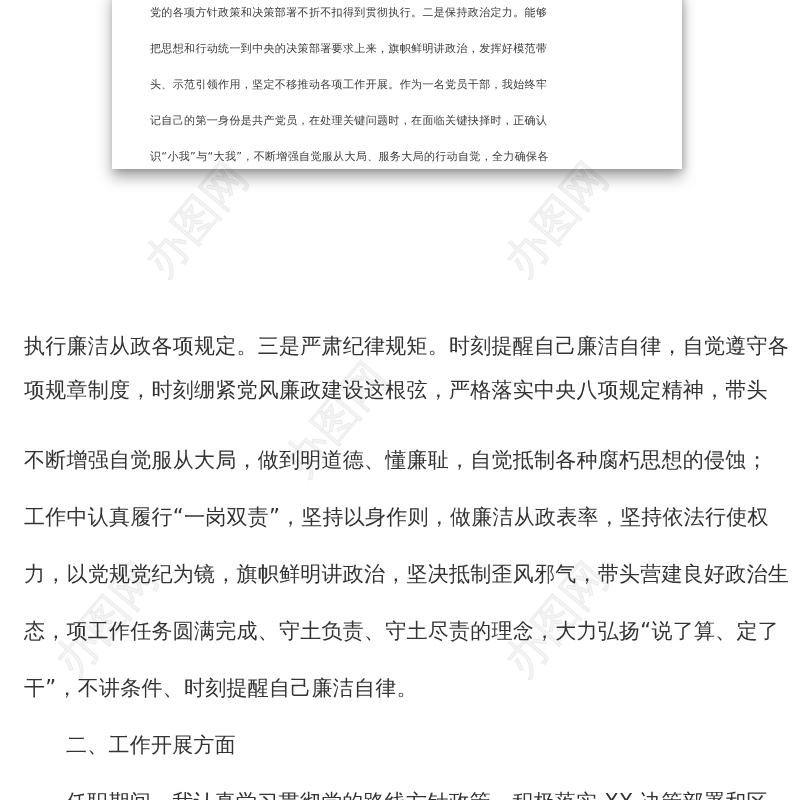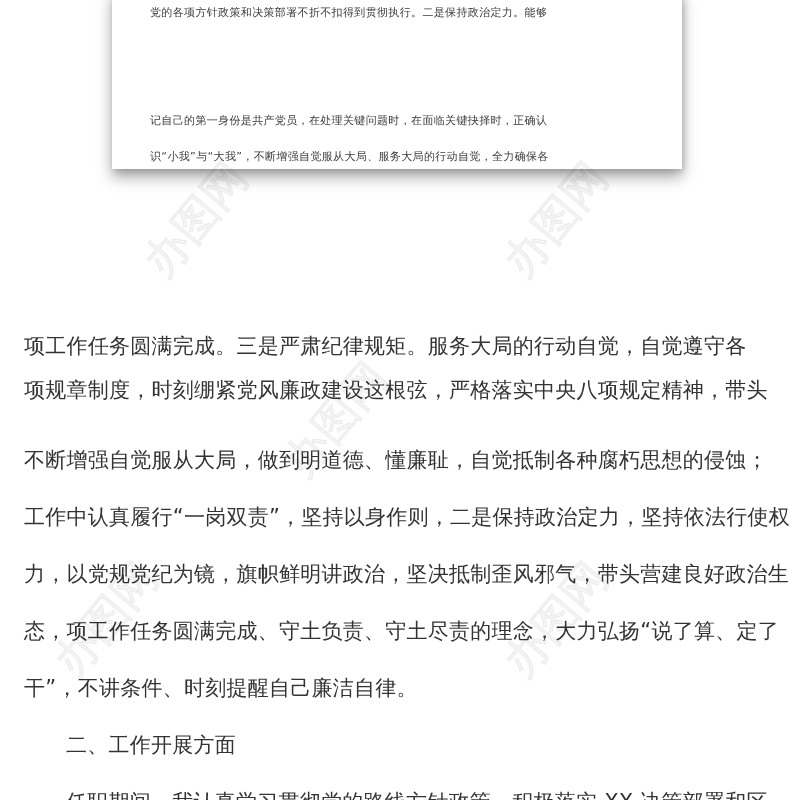--- a/index.html
+++ b/index.html
@@ -51,28 +51,30 @@
       z-index: 3;
       pointer-events: none;
       -webkit-text-stroke: 1px rgba(0,0,0,0.06);
     }
   </style>
 </head>
 <body>
 
 <div class="card">
   <div class="card-line" style="top:14px">党的各项方针政策和决策部署不折不扣得到贯彻执行。二是保持政治定力。能够</div>
+  <div class="card-line" style="top:50px">把思想和行动统一到中央的决策部署要求上来，旗帜鲜明讲政治，发挥好模范带</div>
+  <div class="card-line" style="top:86px">头、示范引领作用，坚定不移推动各项工作开展。作为一名党员干部，我始终牢</div>
   <div class="card-line" style="top:122px">记自己的第一身份是共产党员，在处理关键问题时，在面临关键抉择时，正确认</div>
   <div class="card-line" style="top:158px">识“小我”与“大我”，不断增强自觉服从大局、服务大局的行动自觉，全力确保各</div>
 </div>
 
-<div class="main-line" style="top:333px">项工作任务圆满完成。三是严肃纪律规矩。服务大局的行动自觉，自觉遵守各</div>
+<div class="main-line" style="top:333px">执行廉洁从政各项规定。三是严肃纪律规矩。时刻提醒自己廉洁自律，自觉遵守各</div>
 <div class="main-line" style="top:377px">项规章制度，时刻绷紧党风廉政建设这根弦，严格落实中央八项规定精神，带头</div>
 <div class="main-line" style="top:447px">不断增强自觉服从大局，做到明道德、懂廉耻，自觉抵制各种腐朽思想的侵蚀；</div>
-<div class="main-line" style="top:504px">工作中认真履行“一岗双责”，坚持以身作则，二是保持政治定力，坚持依法行使权</div>
+<div class="main-line" style="top:504px">工作中认真履行“一岗双责”，坚持以身作则，做廉洁从政表率，坚持依法行使权</div>
 <div class="main-line" style="top:561px">力，以党规党纪为镜，旗帜鲜明讲政治，坚决抵制歪风邪气，带头营建良好政治生</div>
 <div class="main-line" style="top:618px">态，项工作任务圆满完成、守土负责、守土尽责的理念，大力弘扬“说了算、定了</div>
 <div class="main-line" style="top:675px">干”，不讲条件、时刻提醒自己廉洁自律。</div>
 <div class="main-line indent" style="top:732px">二、工作开展方面</div>
 <div class="main-line indent" style="top:789px">任职期间，我认真学习贯彻党的路线方针政策，积极落实 XX 决策部署和区</div>
 
 <div class="watermark" style="left:130px; top:190px;">办图网</div>
 <div class="watermark" style="left:490px; top:190px;">办图网</div>
 <div class="watermark" style="left:270px; top:390px;">办图网</div>
 <div class="watermark" style="left:40px; top:590px;">办图网</div>

